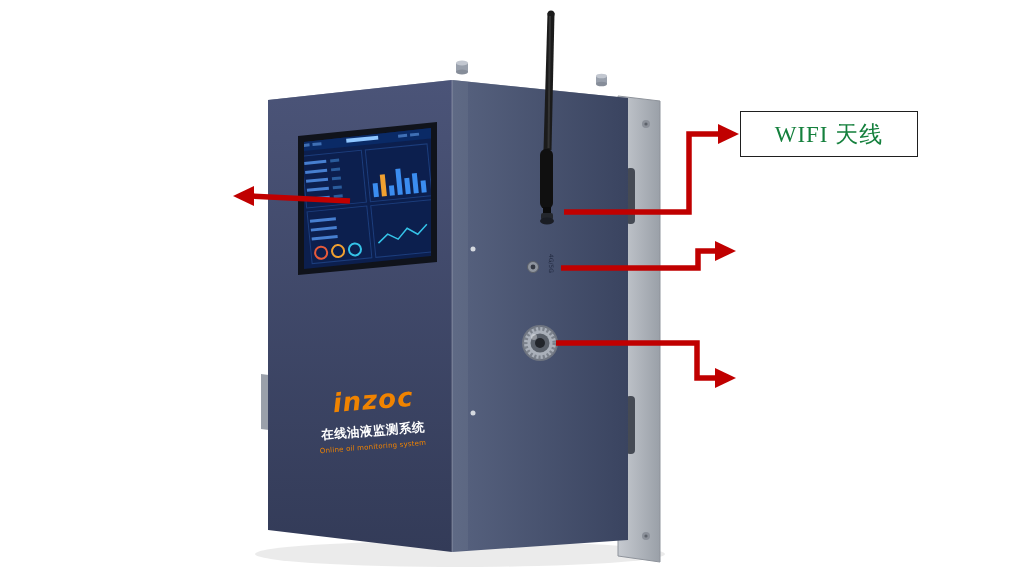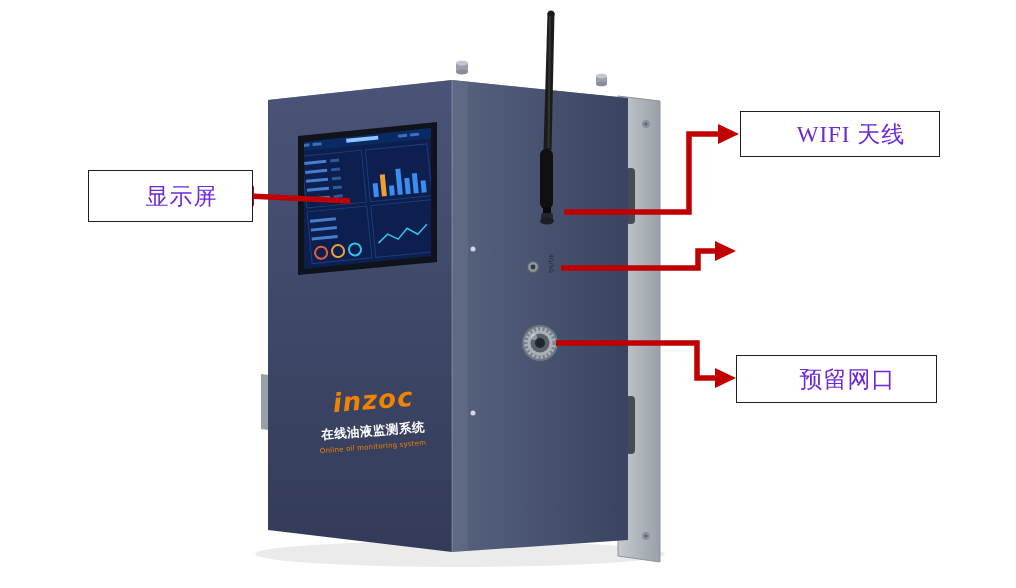--- a/index.html
+++ b/index.html
@@ -4,21 +4,21 @@
 <style>
   html,body{margin:0;padding:0;background:#fff;}
   .stage{
     position:relative;width:1016px;height:588px;background:#ffffff;
     overflow:hidden;font-family:"Liberation Serif","DejaVu Serif",serif;
   }
   .art{position:absolute;left:0;top:0;}
   .callout{
     position:absolute;background:#ffffff;border:1.5px solid #1f1f1f;
     display:flex;align-items:center;justify-content:center;
-    font-size:23px;color:#6d28d9;letter-spacing:1px;white-space:nowrap;padding-left:22px;
+    font-size:23px;color:#15803d;letter-spacing:1px;white-space:nowrap;
   }
   .callout.display{left:88px;top:170px;width:141px;height:50px;}
   .callout.wifi{left:740px;top:111px;width:176px;height:44px;}
   .callout.cellular{left:736px;top:228px;width:181px;height:45px;}
   .callout.ethernet{left:736px;top:355px;width:177px;height:46px;}
   .front-text{position:absolute;text-align:center;transform:rotate(-4.5deg);pointer-events:none;}
   .brand{
     left:318px;top:385px;width:110px;
     font-family:"DejaVu Sans",sans-serif;font-weight:bold;font-style:italic;
     font-size:26px;color:#f08300;letter-spacing:1px;
@@ -180,17 +180,15 @@
         <polyline points="556,343 697,343 697,378 718,378"></polyline>
         <polygon points="736,378 715,368 715,388" fill="#c00000" stroke="none"></polygon>
       </g>
     </g>
   </svg>
 
   <div class="front-text brand">inzoc</div>
   <div class="front-text cn-title">在线油液监测系统</div>
   <div class="front-text en-title">Online oil monitoring system</div>
 
-  <div class="callout display">显示屏</div>
   <div class="callout wifi">WIFI 天线</div>
-  <div class="callout ethernet">预留网口</div>
 
 </div>
 
 </body></html>

